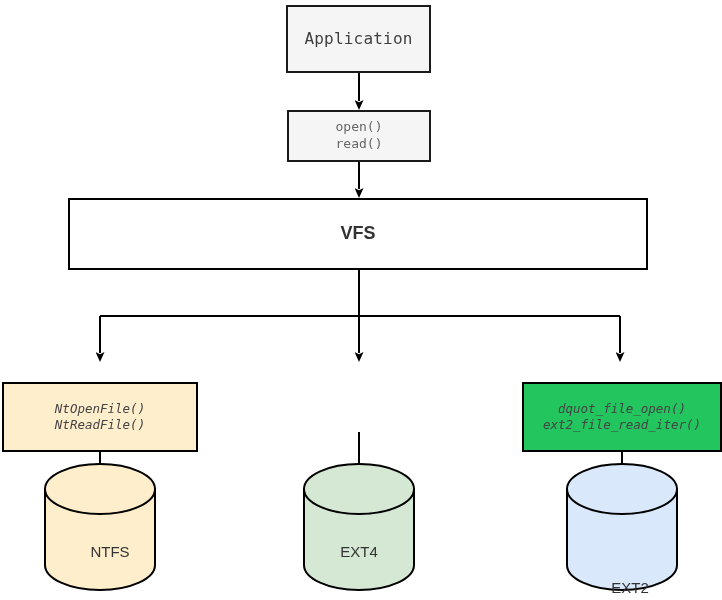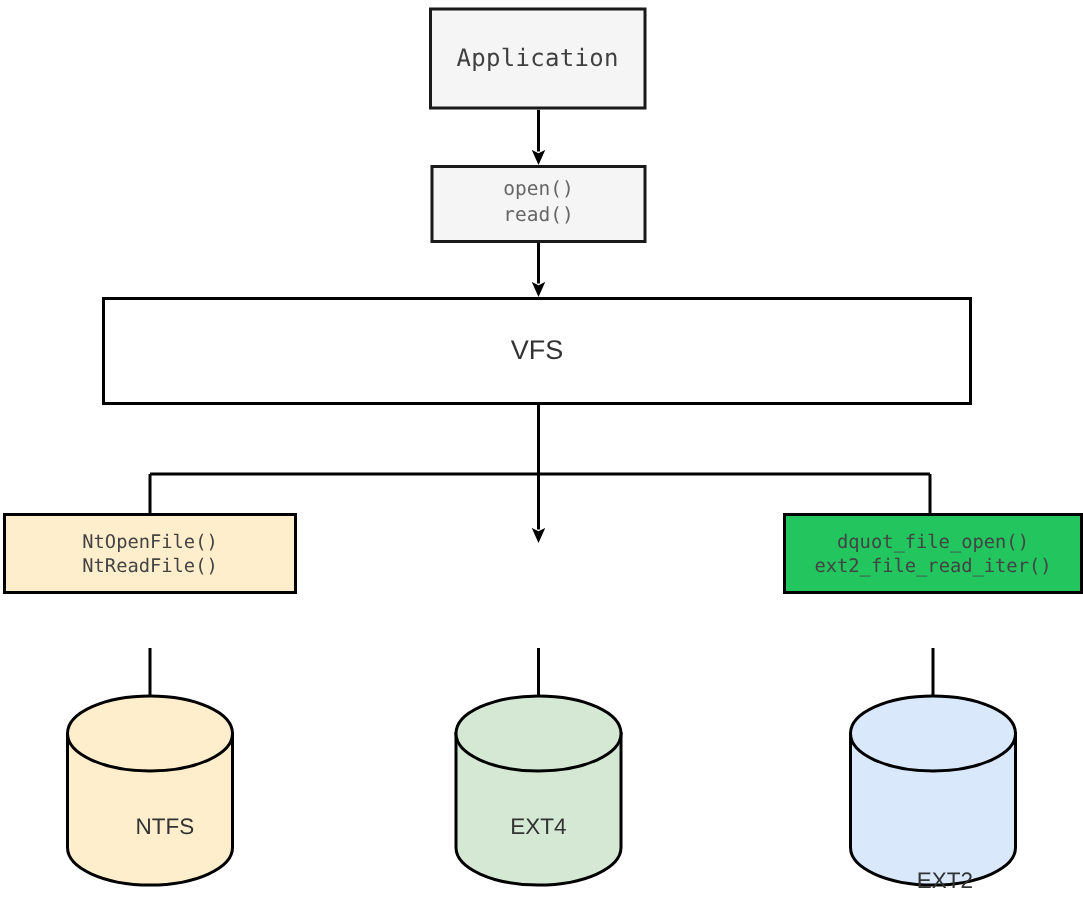--- a/index.html
+++ b/index.html
@@ -68,25 +68,27 @@
   }
   
   #node-vfs {
     left: 68px; top: 198px; width: 580px; height: 72px;
     background: #ffffff;
     border-color: #000000;
   }
   #node-vfs .node-label {
     font-size: 18px;
     color: #333333;
+    font-weight: bold;
   }
   
   .api-box {
-    top: 342px;
-    height: 54px;
+    top: 382px;
+    height: 70px;
+    font-style: italic;
   }
   #node-api-ntfs {
     left: 2px; width: 196px;
     background: #ffeecc;
     border-color: #000000;
   }
   #node-api-ext4 {
     left: 259px; width: 200px;
     background: #d5e8d4;
     border-color: #000000;

